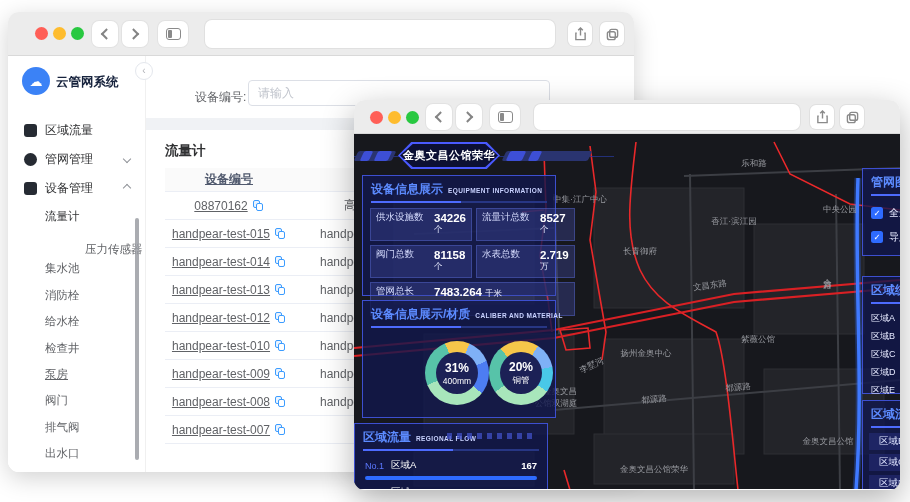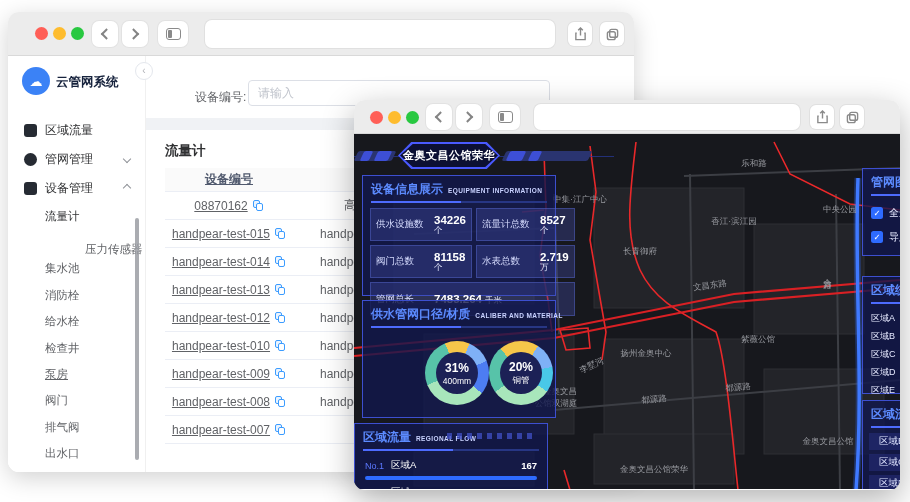--- a/index.html
+++ b/index.html
@@ -84,22 +84,22 @@
                  clip-path:polygon(13% 0,87% 0,100% 50%,87% 100%,13% 100%,0 50%);
                  display:flex; align-items:center; justify-content:center; color:#fff; font-size:11px; font-weight:bold; letter-spacing:.5px;}
 
   .panel { position:absolute; background:rgba(18,24,78,.80); border:1px solid #3d4fd0; }
   .p-head { padding:5px 8px 0 8px; display:flex; align-items:baseline; gap:5px; }
   .p-title { color:#5c8bff; font-weight:bold; font-size:12px; white-space:nowrap; }
   .p-sub { color:#c9d2ff; font-size:6.5px; font-weight:bold; letter-spacing:.4px; white-space:nowrap; }
   .p-underline { height:2px; margin:3px 8px 5px 8px; background:linear-gradient(90deg,#4d6bff 0 90px,#273684 90px); }
 
   .stats-grid { display:grid; grid-template-columns:1fr 1fr; gap:4px; padding:0 7px; }
-  .stat-cell { background:rgba(62,74,160,.38); border:1px solid rgba(96,116,230,.38); display:flex; align-items:center;
-               padding:15px 5px; height:33px; }
+  .stat-cell { background:rgba(62,74,160,.38); border:1px solid rgba(96,116,230,.38); display:flex; 
+               padding:3px 5px; height:33px; }
   .stat-cell.wide { grid-column:1/3; height:34px; }
   .stat-label { font-size:9.5px; color:#d7ddff; width:58px; line-height:1.1; }
   .stat-val { color:#fff; font-weight:bold; font-size:11.5px; line-height:1.1; }
   .stat-unit { color:#e8ecff; font-weight:normal; font-size:8.5px; display:block; }
   .stat-cell.wide .stat-unit { display:inline; margin-left:3px; }
 
   .donut-row { display:flex; justify-content:space-around; padding:8px 14px 0 14px;margin-left:48px; }
   .donut-wrap { position:relative; width:64px; height:64px; }
   .donut { width:64px; height:64px; border-radius:50%; }
   .donut::after { content:""; position:absolute; left:11px; top:11px; right:11px; bottom:11px; border-radius:50%; background:#1c2156; }
@@ -399,21 +399,21 @@
             </div>
             <div class="stat-cell wide">
               <span class="stat-label">管网总长</span>
               <span class="stat-val">7483.264<span class="stat-unit">千米</span></span>
             </div>
           </div>
       </div>
 
       <div class="panel" style="left:8px;top:166px;width:194px;height:118px;">
         <div class="p-head">
-          <span class="p-title">供水管网口径/材质</span>
+          <span class="p-title">设备信息展示/材质</span>
           <span class="p-sub">CALIBER AND MATERIAL</span>
         </div>
         <div class="p-underline"></div>
         <div class="donut-row" id="donut-row">
             <div class="donut-wrap">
               <div class="donut" style="background: conic-gradient(from -22deg, rgb(246, 198, 74) 0%, rgb(246, 198, 74) 12.5%, rgb(127, 177, 247) 12.5%, rgb(127, 177, 247) 25%, rgb(77, 125, 242) 25%, rgb(77, 125, 242) 42%, rgb(168, 230, 187) 42%, rgb(168, 230, 187) 75%, rgb(87, 195, 169) 75%, rgb(87, 195, 169) 100%);"></div>
               <div class="d-center">
                 <div class="d-pct">31%</div>
                 <div class="d-lbl">400mm</div>
               </div>

